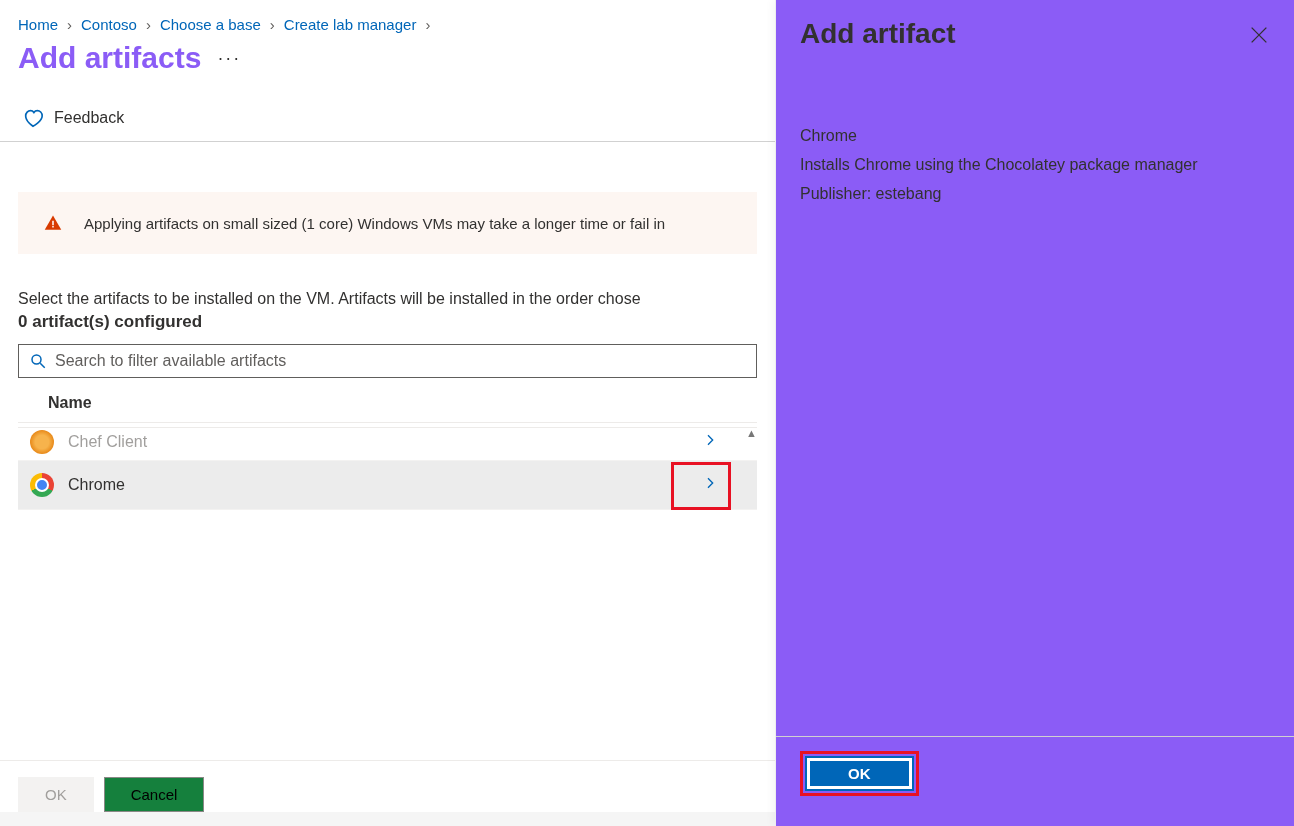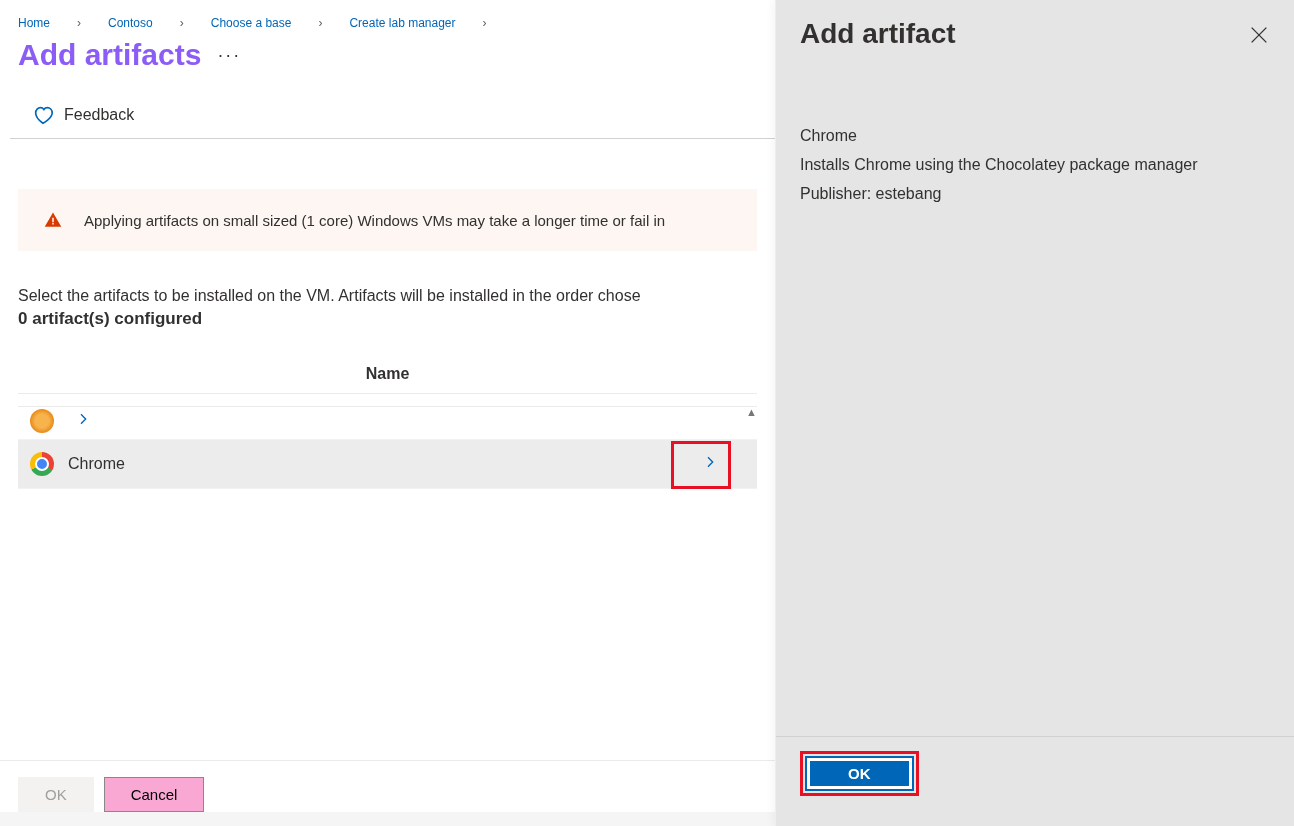--- a/index.html
+++ b/index.html
@@ -1,28 +1,28 @@
 <!DOCTYPE html>
 <html><head>
   <meta charset="utf-8">
   <style>
     * { box-sizing: border-box; margin: 0; padding: 0; font-family: "Segoe UI", -apple-system, sans-serif; }
     body { background: #fff; width: 1294px; height: 826px; position: relative; overflow: hidden; color: #323130; }
     
     .main-area { width: 775px; height: 826px; padding: 0; position: relative; }
     
-    .breadcrumb { padding: 16px 18px 8px; font-size: 12px; display: flex; align-items: center; gap: 22px; flex-wrap: wrap; }
+    .breadcrumb { padding: 16px 18px 8px; font-size: 15px; display: flex; align-items: center; gap: 4px; flex-wrap: wrap; }
     .breadcrumb a { color: #0066b8; text-decoration: none; }
     .breadcrumb .sep { color: #605e5c; padding: 0 5px; }
     
     .page-title-row { padding: 0 18px 18px; display: flex; align-items: center; gap: 16px; }
     .page-title { font-size: 30px; font-weight: 600; color: #8b5cf6; }
     .more-icon { letter-spacing: 2px; color: #323130; font-size: 18px; cursor: pointer; }
     
-    .feedback-row { padding: 14px 22px 12px; border-bottom: 1px solid #d1d1d1; display: flex; align-items: center; gap: 10px; margin-left: 10px; }
+    .feedback-row { padding: 14px 22px 12px; border-bottom: 1px solid #d1d1d1; display: flex; align-items: center; gap: 10px; }
     .heart-icon { width: 22px; height: 22px; }
     
     .warning-banner { background: #fdf6f2; margin: 50px 18px 0; padding: 22px 26px; display: flex; align-items: center; gap: 22px; font-size: 15px; }
     .warn-tri { width: 18px; height: 18px; flex-shrink: 0; }
     .warning-banner .txt { white-space: nowrap; overflow: hidden; }
     
     .intro { padding: 36px 18px 0; font-size: 16px; color: #323130; white-space: nowrap; overflow: hidden; }
     .count-line { padding: 4px 18px 12px; font-size: 17px; font-weight: 700; }
     
     .search-wrap { margin: 0 18px; border: 1px solid #605e5c; display: flex; align-items: center; padding: 7px 10px; gap: 8px; }
@@ -41,27 +41,27 @@
     .row .ico { width: 24px; height: 24px; flex-shrink: 0; display: flex; align-items: center; justify-content: center; }
     .row .lbl { flex: 1; font-size: 16px; color: #323130; }
     .row .chev { color: #0066b8; width: 30px; text-align: center; }
     .row .chev svg { width: 16px; height: 16px; }
     .red-box-chev { position: absolute; right: 26px; top: 1px; width: 60px; height: 48px; border: 3px solid #e81123; pointer-events: none; }
     
     .scrollbar-hint { position: absolute; right: 0; top: 0; width: 14px; height: 100%; }
     .scroll-up { position: absolute; top: 0; right: 0; font-size: 11px; color: #777; }
     
     .footer-bar { position: absolute; bottom: 14px; left: 0; right: 0; padding: 16px 18px 0; border-top: 1px solid #edebe9; display: flex; gap: 10px; background:#fff;}
-    .btn { padding: 8px 26px; font-size: 15px; border: 1px solid #8a8886; background: #f9a8d4; cursor: pointer; }
+    .btn { padding: 8px 26px; font-size: 15px; border: 1px solid #8a8886; background: #15803d; cursor: pointer; }
     .btn.disabled { background: #f3f2f1; border-color: #f3f2f1; color: #a19f9d; cursor: default; }
     
     .bottom-band { position:absolute; bottom:0; left:0; width:775px; height:14px; background:#f5f5f5; }
     
     
-    .side-panel { position: absolute; top: 0; right: 0; width: 519px; height: 826px; background: #e5e5e5; border-left: 1px solid #eee; box-shadow: -3px 0 8px rgba(0,0,0,0.04); display:flex; flex-direction:column; }
+    .side-panel { position: absolute; top: 0; right: 0; width: 519px; height: 826px; background: #8b5cf6; border-left: 1px solid #eee; box-shadow: -3px 0 8px rgba(0,0,0,0.04); display:flex; flex-direction:column; }
     .side-header { padding: 18px 24px 4px; display: flex; align-items: flex-start; justify-content: space-between; }
     .side-title { font-size: 28px; font-weight: 600; }
     .close-x { width: 22px; height: 22px; cursor: pointer; margin-top: 6px; }
     .side-body { padding: 68px 24px 0; font-size: 16px; line-height: 1.8; flex:1; }
     .side-footer { border-top: 1px solid #d1d1d1; padding: 14px 24px 30px; }
     .side-ok-wrap { display:inline-block; border: 3px solid #e81123; padding: 4px; }
     .side-ok { background: #0066b8; color: #fff; border: 3px solid #fff; outline: 2px solid #0066b8; padding: 4px 38px; font-size: 15px; font-weight: 600; cursor: pointer; }
     
     
     .chef-icon { width:24px; height:24px; border-radius:50%; background: radial-gradient(circle,#f7b34c 40%,#e88a1a 70%); }
@@ -101,29 +101,37 @@
     <svg class="warn-tri" viewBox="0 0 24 24">
         <path fill="#d83b01" d="M12 2 1 21h22L12 2z"></path>
         <path fill="#fff" d="M11 9h2v6h-2zM11 16h2v2h-2z"></path>
       </svg>
     <span class="txt">Applying artifacts on small sized (1 core) Windows VMs may take a longer time or fail in</span>
   </div>
 
   <div class="intro">Select the artifacts to be installed on the VM. Artifacts will be installed in the order chose</div>
   <div class="count-line">0 artifact(s) configured</div>
 
+  <div class="search-wrap">
+    <svg class="search-icon" viewBox="0 0 24 24" fill="none" stroke="#0066b8" stroke-width="2">
+        <circle cx="10" cy="10" r="6"></circle>
+        <line x1="15" y1="15" x2="21" y2="21"></line>
+      </svg>
+    <input class="search-input" placeholder="Search to filter available artifacts" style="">
+  </div>
 
 
-  <div class="list-header" style="margin:12px 18px;text-align:center;">Name</div>
+  <div class="list-header" style="margin:4px 18px;">Name</div>
 
   <div class="list">
     <div class="row truncated-top">
       <span class="ico">
           <span class="chef-icon"></span>
         </span>
+      <span class="lbl" style="color:#a19f9d;text-decoration: line-through solid transparent;">Chef Client</span>
       <span class="chev" style="margin-right:22px;"><svg viewBox="0 0 24 24" fill="none" stroke="#0066b8" stroke-width="2">
             <polyline points="9 5 16 12 9 19"></polyline>
           </svg></span>
     </div>
     <div class="row selected" style="position:relative;">
       <span class="ico">
           <span class="chrome-icon"></span>
         </span>
       <span class="lbl">Chrome</span>
       <span class="chev" style="margin-right:22px;"><svg viewBox="0 0 24 24" fill="none" stroke="#0066b8" stroke-width="2">

